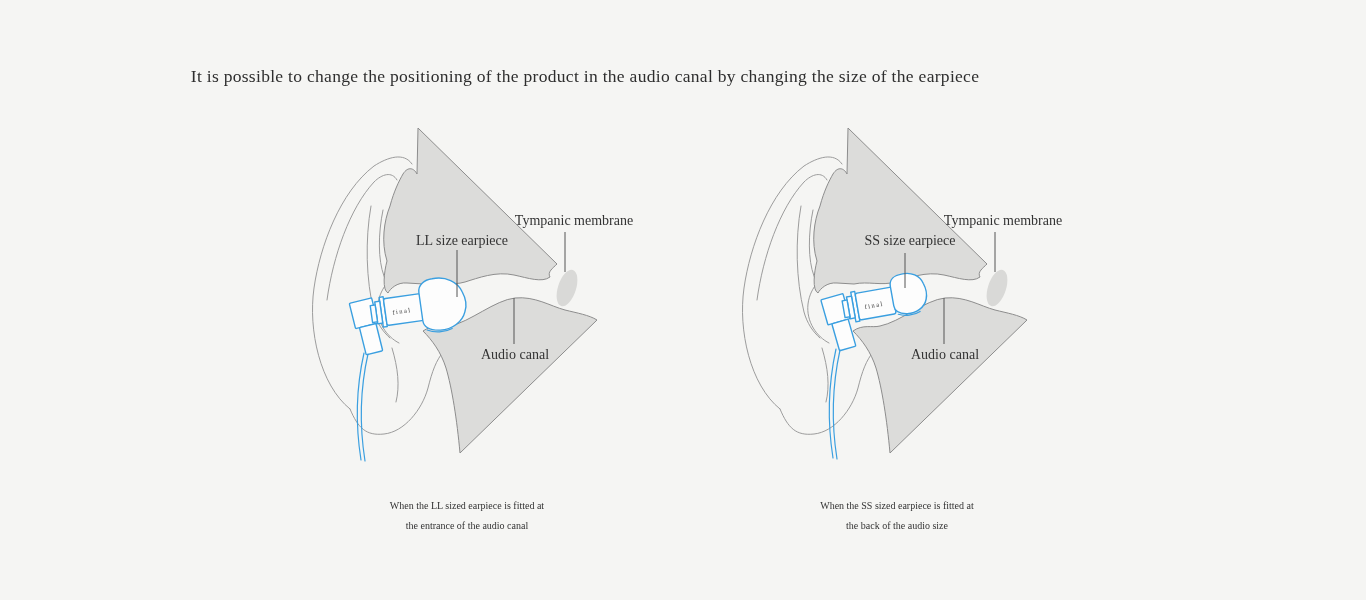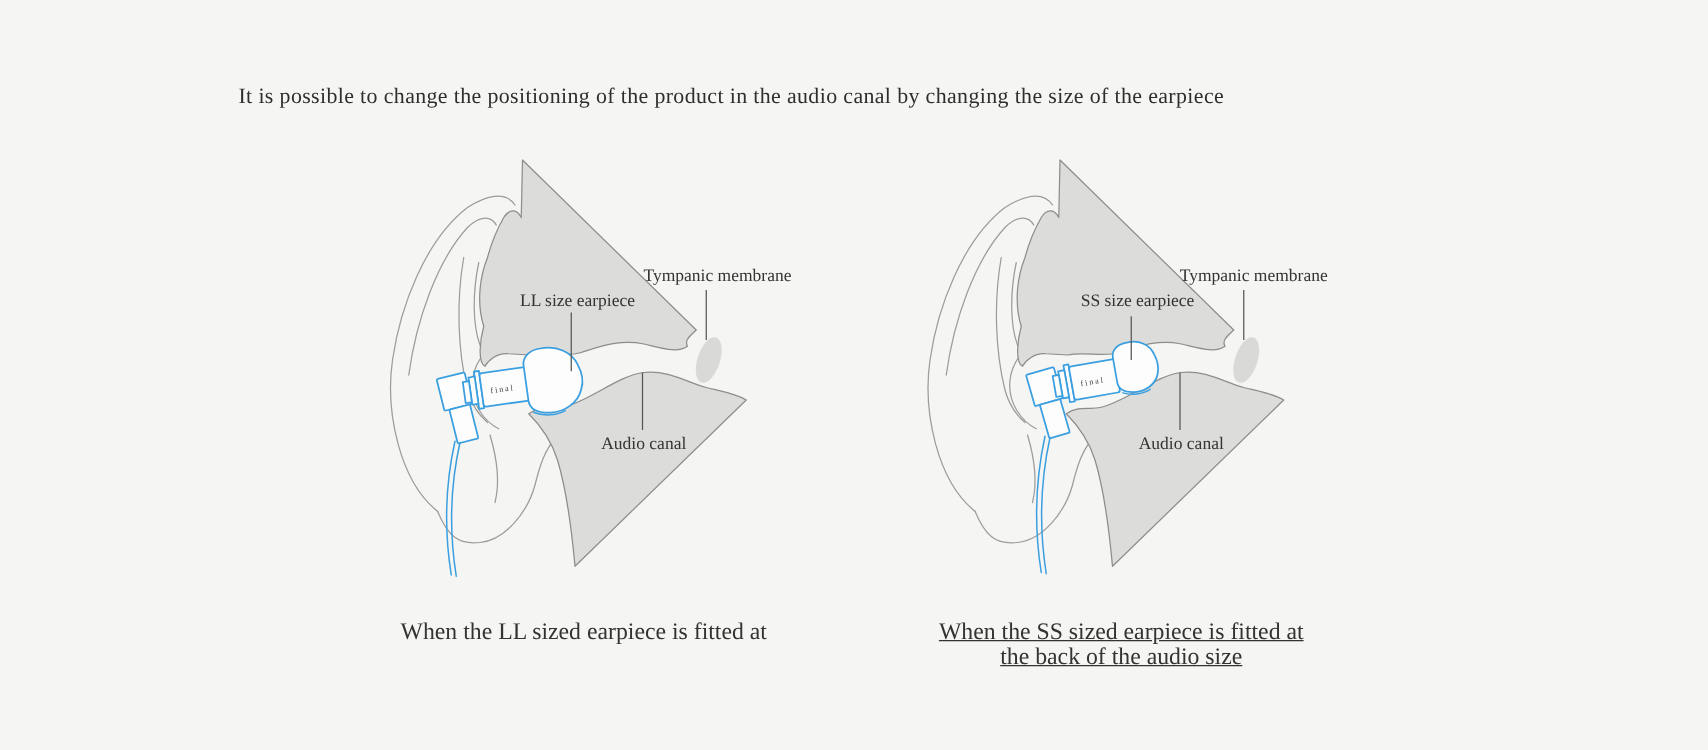--- a/index.html
+++ b/index.html
@@ -27,26 +27,26 @@
   .membrane{fill:#d9d9d7;}
   .phone-part{fill:#fdfdfd;stroke:#3a9fe0;stroke-width:1.4;stroke-linejoin:round;}
   .phone-line{fill:none;stroke:#3a9fe0;stroke-width:1.2;stroke-linecap:round;}
   .brand-text{font-family:"Liberation Serif",serif;font-size:6.5px;letter-spacing:1.5px;fill:#3c3c3c;}
   .diagram-label{font-family:"Liberation Serif",serif;font-size:14px;fill:#333;}
   .leader{stroke:#555;stroke-width:1;}
   .caption{
     position:absolute;
     top:496px;width:400px;
     text-align:center;
-    font-size:19px;
+    font-size:10px;
     line-height:19.5px;
     color:#333;
   }
   .caption-left{left:267px;}
-  .caption-right{left:697px;text-decoration:underline;}
+  .caption-right{left:697px;}
   .caption span{display:block;}
 </style>
 </head>
 <body>
 
 <div class="page-title">It is possible to change the positioning of the product in the audio canal by changing the size of the earpiece</div>
 
 <svg class="diagram-svg" width="1366" height="360" viewBox="0 0 1366 360">
   <defs>
     <g id="anatomy">
@@ -126,17 +126,18 @@
     <text class="diagram-label" x="180" y="125" text-anchor="middle">SS size earpiece</text>
     <line class="leader" x1="265" y1="112" x2="265" y2="152"></line>
     <text class="diagram-label" x="273" y="105" text-anchor="middle">Tympanic membrane</text>
     <line class="leader" x1="214" y1="178" x2="214" y2="224"></line>
     <text class="diagram-label" x="215" y="239" text-anchor="middle">Audio canal</text>
   </g>
 </svg>
 
 <div class="caption caption-left">
   <span>When the LL sized earpiece is fitted at</span>
+  <span>the entrance of the audio canal</span>
 </div>
 <div class="caption caption-right">
   <span>When the SS sized earpiece is fitted at</span>
   <span>the back of the audio size</span>
 </div>
 
 </body></html>

